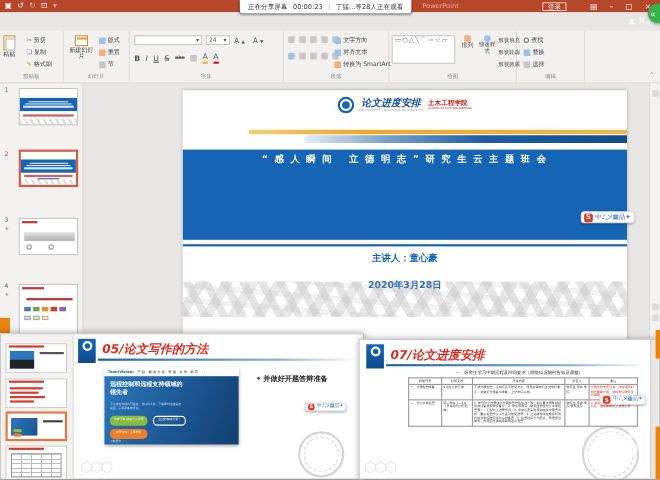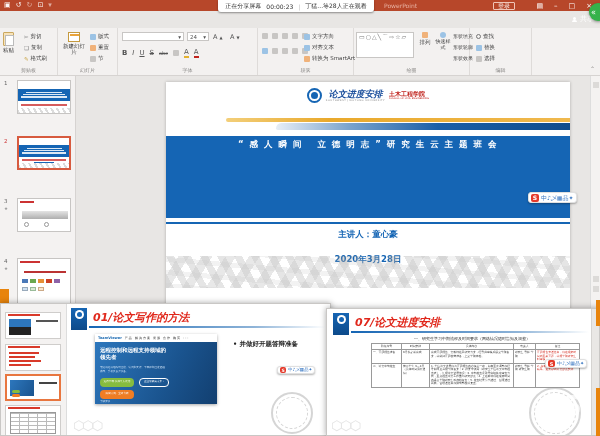--- a/index.html
+++ b/index.html
@@ -415,21 +415,21 @@
         <div class="a-red-title"></div>
         <div style="position:absolute;left:4px;top:6px;width:46px;height:22px;border:1px solid #999;background:repeating-linear-gradient(0deg,transparent 0 3px,#bbb 3px 4px),repeating-linear-gradient(90deg,transparent 0 8px,#bbb 8px 9px);"></div>
       </div>
     </div>
 
     <div class="vbar" style="left:70px;top:4px;height:22px;">
       <span class="vshield">
           <i></i>
         </span>
     </div>
-    <div class="abs cal-title" style="left:92px;top:6px;font-size:11px;">01/论文写作的方法</div>
+    <div class="abs cal-title" style="left:92px;top:6px;font-size:11px;">05/论文写作的方法</div>
     <div class="hrule" style="left:88px;top:22px;width:236px;"></div>
 
     <div class="tv-card" style="left:94px;">
       <div class="tv-top">
         <span>TeamViewer</span>
         <span class="tv-menu">产品 解决方案 资源 合作 购买 ···</span>
       </div>
       <div class="tv-body">
         <div class="tv-h">远程控制和远程支持领域的领先者</div>
         <div class="tv-p">无论身处何地均可连接、访问和支持。下载即刻连接远程桌面、手机及各类设备。</div>

